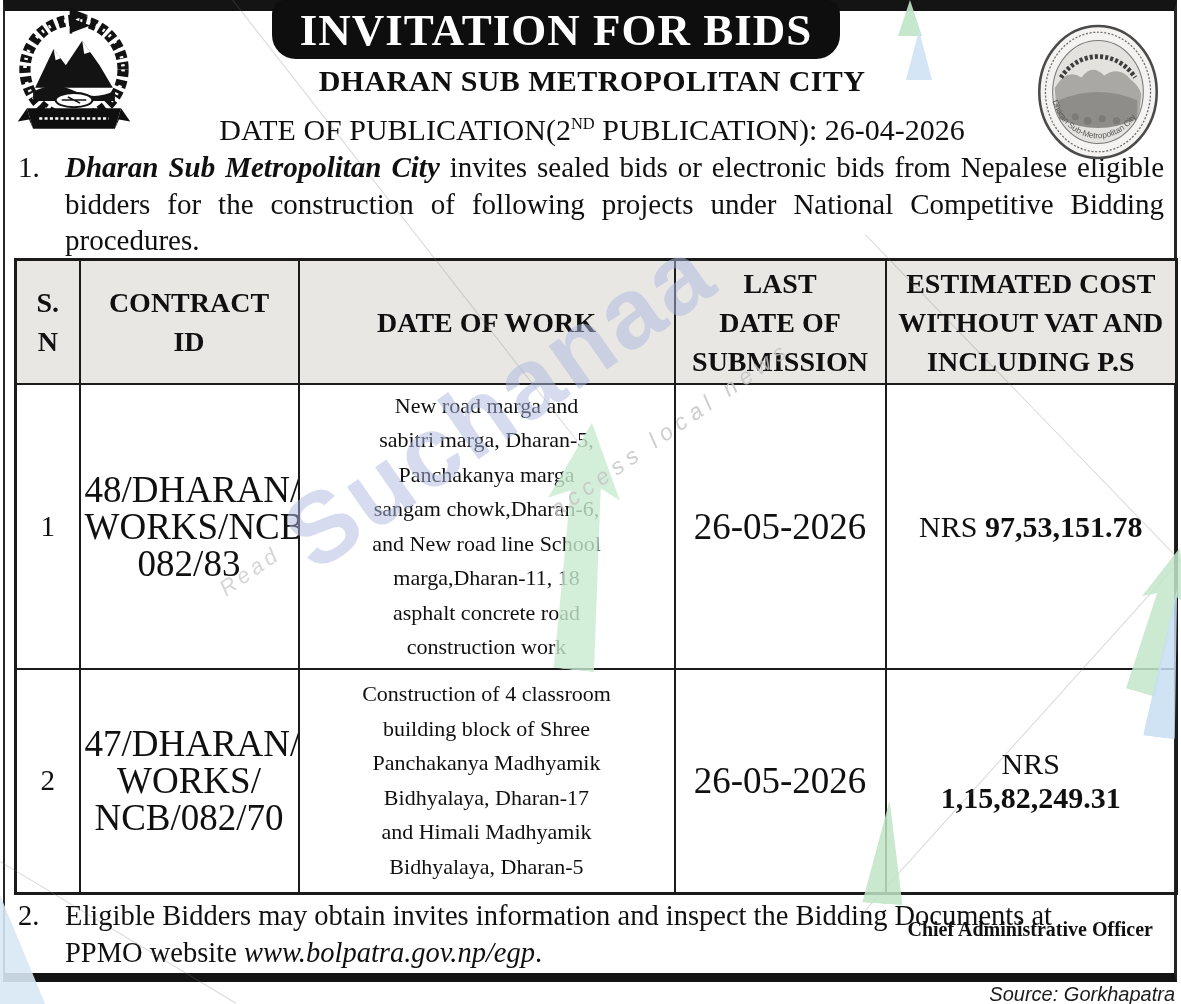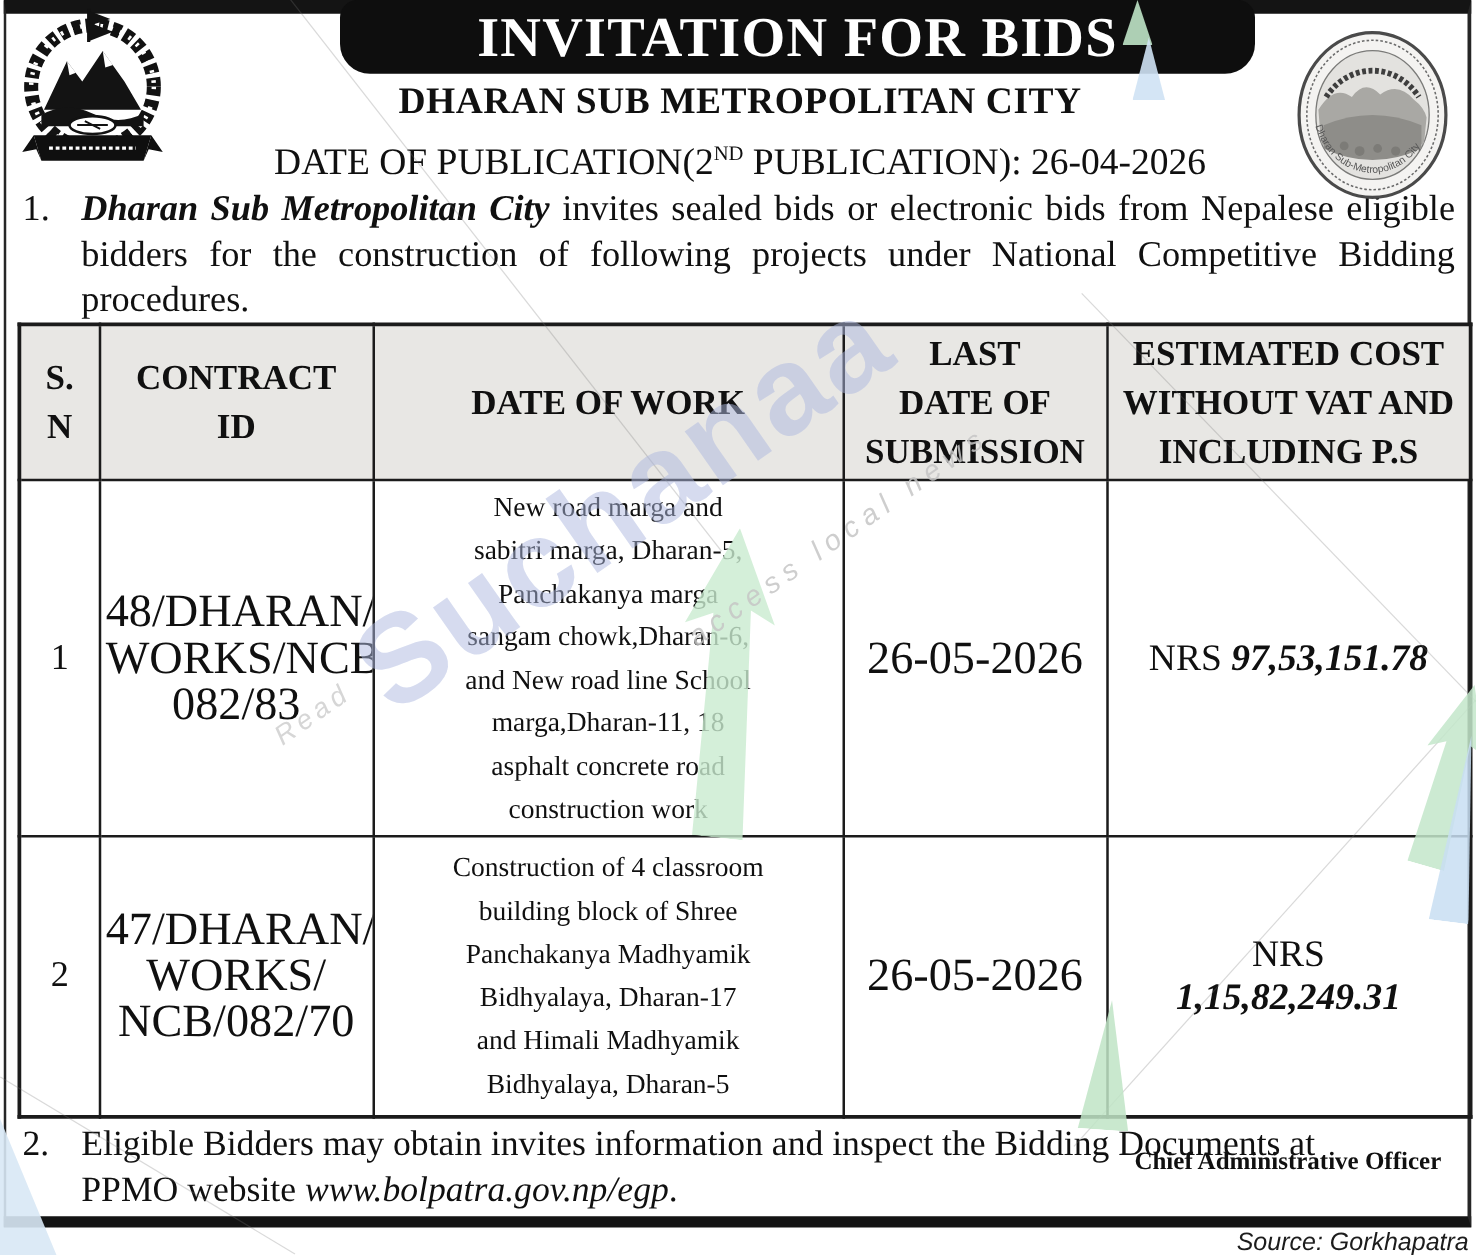--- a/index.html
+++ b/index.html
@@ -2,21 +2,21 @@
 <html><head>
 <meta charset="utf-8">
 <style>
   html,body{margin:0;padding:0;width:1181px;height:1004px;overflow:hidden;background:#fff;}
   body{position:relative;font-family:"Liberation Serif",serif;color:#101010;}
 
   .doc-frame{position:absolute;left:3px;top:0;width:1174px;height:982px;box-sizing:border-box;
     border-top:11px solid #141414;border-bottom:9px solid #141414;
     border-left:2px solid #262626;border-right:3px solid #262626;background:#fff;}
 
-  .banner{position:absolute;left:272px;top:0;width:732px;height:59px;background:#0e0e0e;
+  .banner{position:absolute;left:272px;top:0;width:568px;height:59px;background:#0e0e0e;
     border-radius:14px 14px 24px 24px;display:flex;align-items:center;justify-content:center;z-index:6;}
   .banner-text{color:#fff;font-weight:bold;font-size:45px;letter-spacing:1px;white-space:nowrap;}
 
   .emblem{position:absolute;left:12px;top:6px;z-index:5;}
   .seal{position:absolute;left:1036px;top:24px;z-index:5;}
 
   .city-name{position:absolute;left:150px;top:64px;width:884px;text-align:center;
     font-size:30px;font-weight:bold;letter-spacing:.4px;z-index:4;}
   .dateline{position:absolute;left:120px;top:113px;width:944px;text-align:center;font-size:30px;z-index:4;}
   .dateline sup{font-size:.55em;vertical-align:super;}
@@ -31,21 +31,21 @@
   table.bids th,table.bids td{border:2px solid #1b1b1b;text-align:center;vertical-align:middle;
     padding:2px 4px;overflow:hidden;}
   table.bids{border:3px solid #1b1b1b;}
   table.bids thead th{background:#e8e7e4;font-size:28px;font-weight:bold;line-height:39px;
     white-space:pre-line;height:118px;}
   td.sn{font-size:29px;}
   td.cid{font-size:37px;line-height:37px;white-space:pre-line;}
   td.work{font-size:22px;line-height:34.5px;white-space:pre-line;}
   td.ldate{font-size:37px;}
   td.cost{font-size:30px;}
-  .amt{font-weight:bold;font-style:italic;}
+  .amt{font-weight:bold;}
   tr.row1{height:285px;}
   tr.row2{height:224px;}
 
   .footer-item{position:absolute;left:18px;top:897px;width:1112px;display:flex;
     font-size:28.5px;line-height:37px;z-index:4;}
   .site{font-style:italic;}
   .signature{position:absolute;right:28px;top:918px;font-size:20px;font-weight:bold;z-index:5;}
   .source-credit{position:absolute;right:6px;top:983px;font-family:"Liberation Sans",sans-serif;
     font-style:italic;font-size:20px;color:#1c1c1c;z-index:5;}
 

